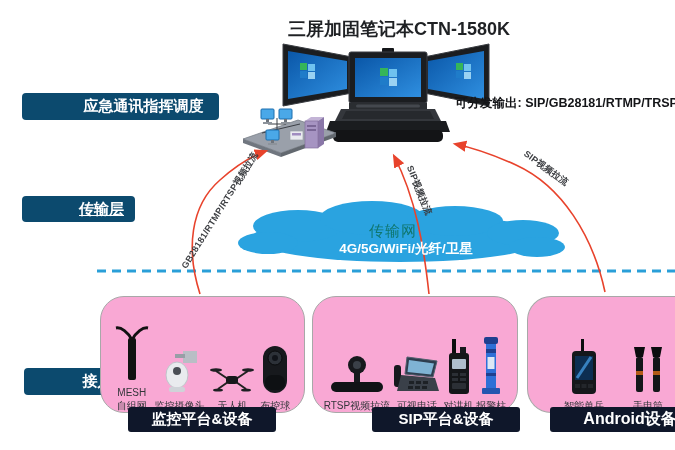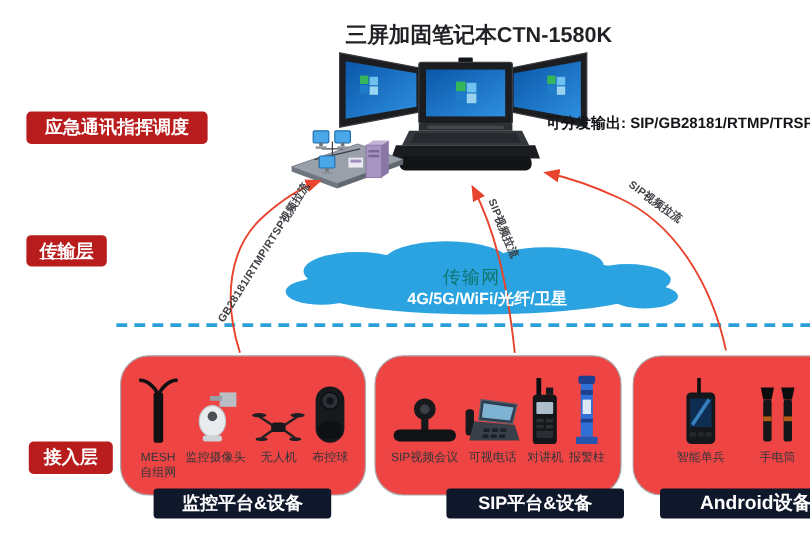--- a/index.html
+++ b/index.html
@@ -10,44 +10,44 @@
   .abs{position:absolute;}
   .layer-svg{position:absolute;left:0;top:0;}
   .laptop-title{
     left:288px;top:17px;width:170px;text-align:center;
     font-size:18px;font-weight:bold;color:#1f2124;white-space:nowrap;
   }
   .output-text{
     left:455px;top:95px;font-size:12.5px;font-weight:bold;color:#141518;white-space:nowrap;
   }
   .layer-pill{
-    background:#b91c1c;color:#fff;font-weight:bold;border-radius:4px;
-    display:flex;align-items:center;justify-content:center;font-size:15px;
+    background:#0c4a6e;color:#fff;font-weight:bold;border-radius:4px;
+    display:flex;align-items:center;justify-content:center;font-size:15px;padding-left:46px;
   }
   .pill-1{left:22px;top:93px;width:151px;height:27px;}
   .pill-2{left:22px;top:196px;width:67px;height:26px;text-decoration:underline;}
   .pill-3{left:24px;top:368px;width:70px;height:27px;}
   .cloud-title{
     left:298px;top:222px;width:190px;text-align:center;
     font-size:15px;font-weight:normal;color:#0f766e;letter-spacing:1px;
   }
   .cloud-sub{
     left:296px;top:240px;width:220px;text-align:center;
     font-size:13.5px;font-weight:bold;color:#ffffff;
   }
   .flow-label{
     font-size:9px;font-weight:bold;color:#3c3e42;white-space:nowrap;letter-spacing:0.3px;
   }
   .flow-1{left:133px;top:204px;width:174px;text-align:center;transform:rotate(-58deg);}
   .flow-2{left:388px;top:184px;width:62px;text-align:center;transform:rotate(68deg);}
   .flow-3{left:515px;top:162px;width:62px;text-align:center;transform:rotate(36deg);}
   .group-box{
-    position:absolute;top:296px;height:117px;background:#ef4444;
+    position:absolute;top:296px;height:117px;background:#f9a8d4;
     border:1.5px solid #a8a8a8;border-radius:24px;box-sizing:border-box;
-    display:flex;align-items:flex-start;justify-content:space-evenly;
+    display:flex;align-items:flex-end;justify-content:space-evenly;
     padding:12px 8px 0 8px;
   }
   .box-1{left:100px;width:205px;}
   .box-2{left:312px;width:206px;}
   .box-3{left:527px;width:173px;border-right:none;border-top-right-radius:0;border-bottom-right-radius:0;}
   .device{display:flex;flex-direction:column;align-items:center;}
   .icon-box{height:62px;display:flex;align-items:flex-end;justify-content:center;}
   .dev-label{
     margin-top:5px;font-size:10px;color:#33363a;text-align:center;
     white-space:pre-line;line-height:1.25;
@@ -218,21 +218,21 @@
   <div class="group-box box-2">
     <div class="device">
       <div class="icon-box">
         <svg width="54" height="42" viewBox="0 0 54 42">
           <circle cx="27" cy="12" r="9" fill="#17191d"></circle>
           <circle cx="27" cy="12" r="4" fill="#3a4048"></circle>
           <rect x="24" y="20" width="6" height="10" fill="#17191d"></rect>
           <rect x="1" y="29" width="52" height="10" rx="5" fill="#111316"></rect>
         </svg>
       </div>
-      <div class="dev-label">SIP视频会议</div>
+      <div class="dev-label">RTSP视频拉流</div>
     </div>
     <div class="device">
       <div class="icon-box">
         <svg width="48" height="40" viewBox="0 0 48 40">
           <rect x="1" y="10" width="7" height="22" rx="3" fill="#17191d"></rect>
           <polygon points="14,2 44,6 40,22 12,19" fill="#2e3d4e" stroke="#53606e"></polygon>
           <polygon points="16,5 41,8.5 38,19.5 14.5,17" fill="#7fb3d4"></polygon>
           <polygon points="8,20 42,23 46,36 4,36" fill="#3a4049"></polygon>
           <g fill="#1d2126">
             <rect x="16" y="26" width="5" height="3"></rect>

